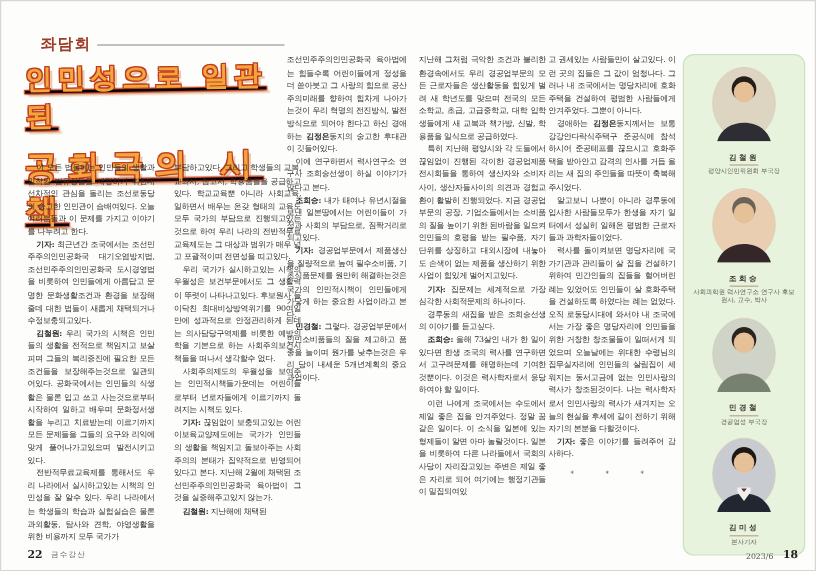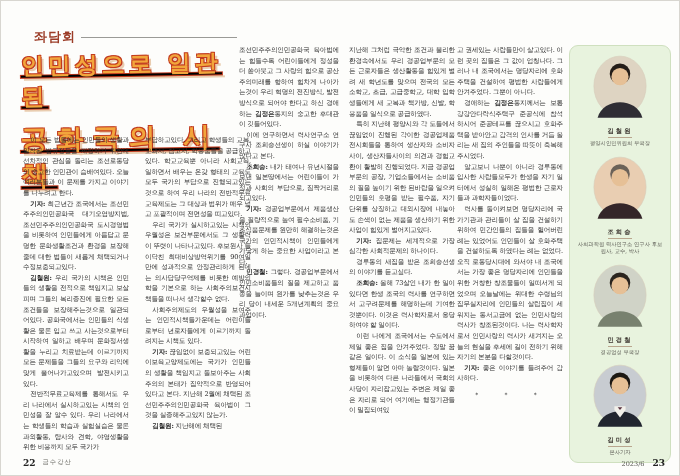--- a/index.html
+++ b/index.html
@@ -152,16 +152,16 @@
 
   </div>
 
   <div id="footer-left">
     <span class="pg">22</span>
     <span class="mag">금수강산</span>
   </div>
 
   <div id="footer-right">
     <span class="issue">2023/6</span>
-    <span class="pg">23</span>
+    <span class="pg">18</span>
   </div>
 
 </div>
 
 </body></html>

